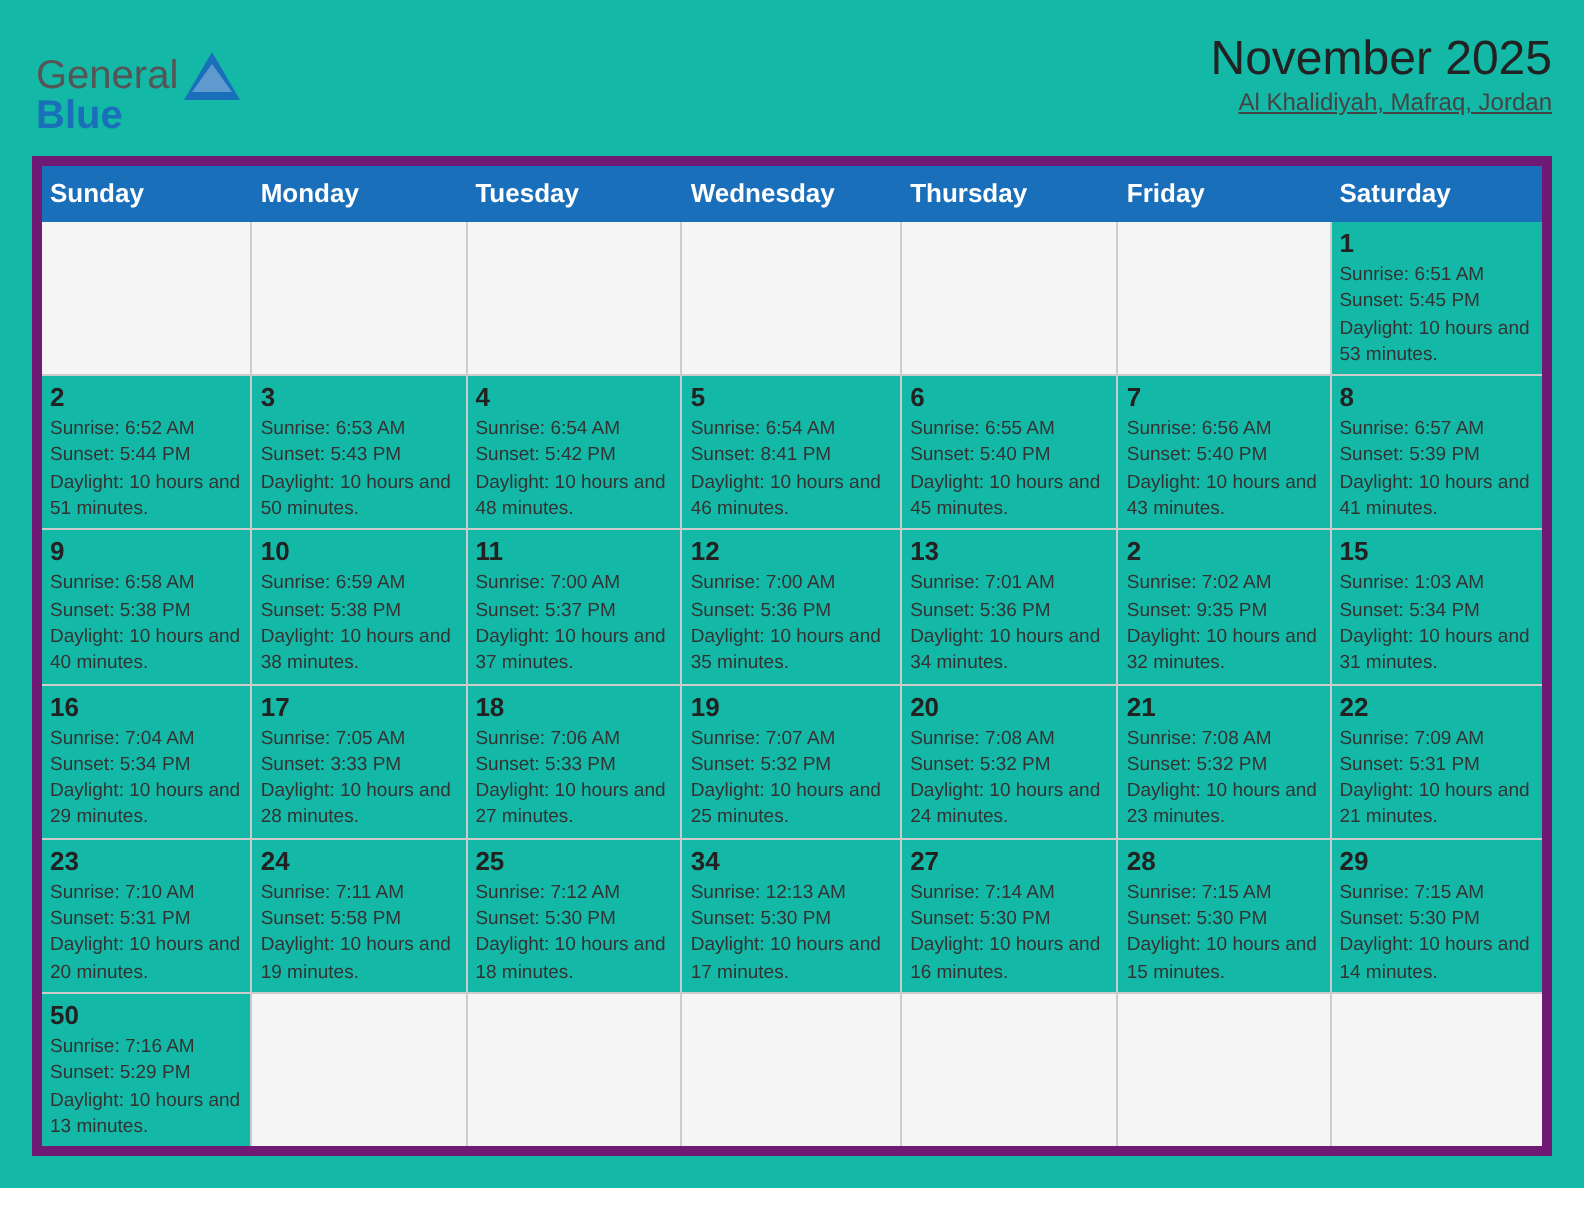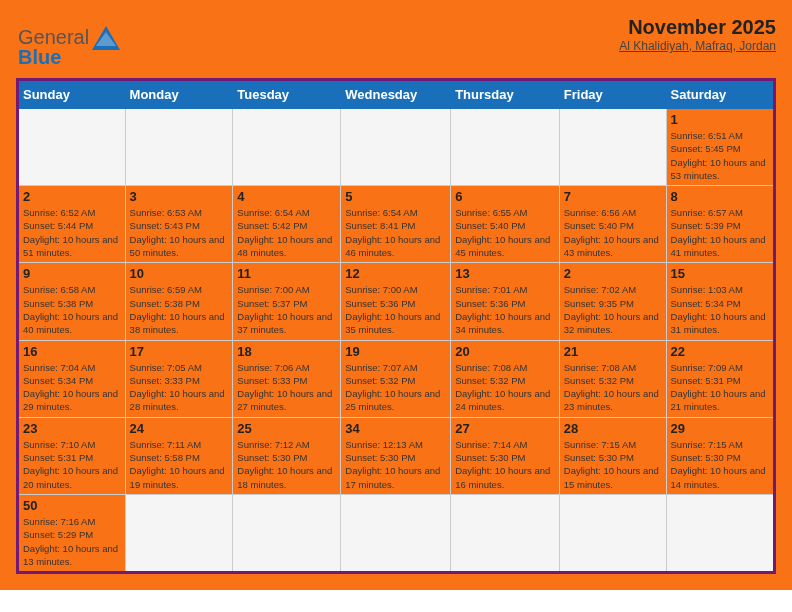--- a/index.html
+++ b/index.html
@@ -5,47 +5,47 @@
     * { box-sizing: border-box; margin: 0; padding: 0; }
     body {
       font-family: Arial, sans-serif;
       background: #fff;
       width: 792px;
       min-height: 612px;
       overflow: hidden;
     }
     .page {
       width: 792px;
-      background: #f97316;
+      background: #14b8a6;
       padding: 16px 16px 16px 16px;
     }
     .header {
       display: flex;
       justify-content: space-between;
       align-items: flex-start;
       margin-bottom: 10px;
     }
     .title-area {
       text-align: right;
     }
     .title-area h1 {
-      font-size: 20px;
-      font-weight: bold;
+      font-size: 24px;
+      font-weight: normal;
       color: #222;
     }
     .title-area h2 {
       font-size: 12px;
       font-weight: normal;
       color: #444;
       text-decoration: underline;
     }
     .calendar {
       width: 100%;
       border-collapse: collapse;
-      border: 3px solid #701a75;
+      border: 5px solid #701a75;
     }
     .calendar th {
       background: #1a6fba;
       color: #fff;
       font-size: 13px;
       font-weight: bold;
       padding: 6px 4px;
       text-align: left;
       border: 1px solid #1a6fba;
     }

